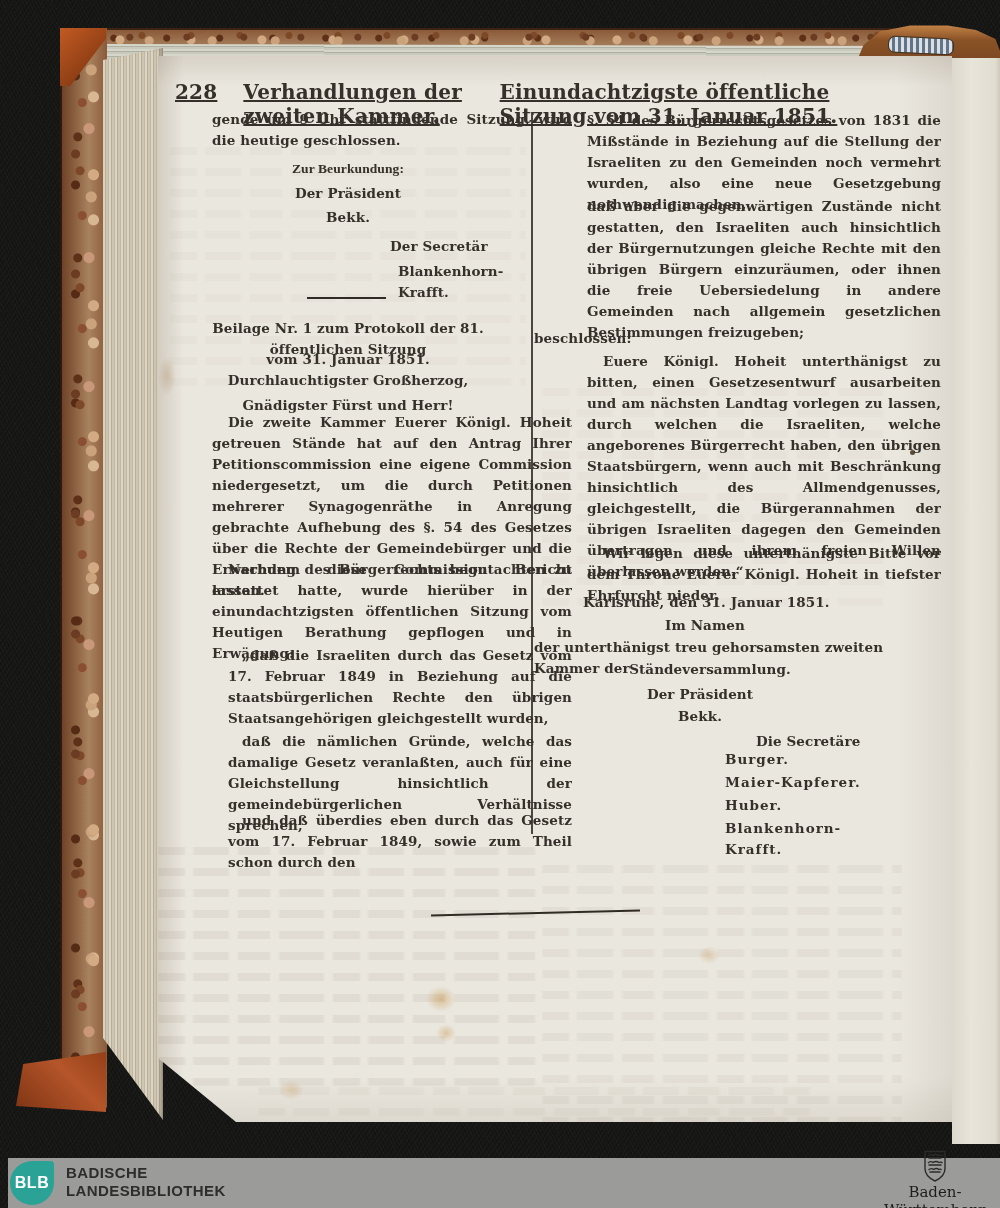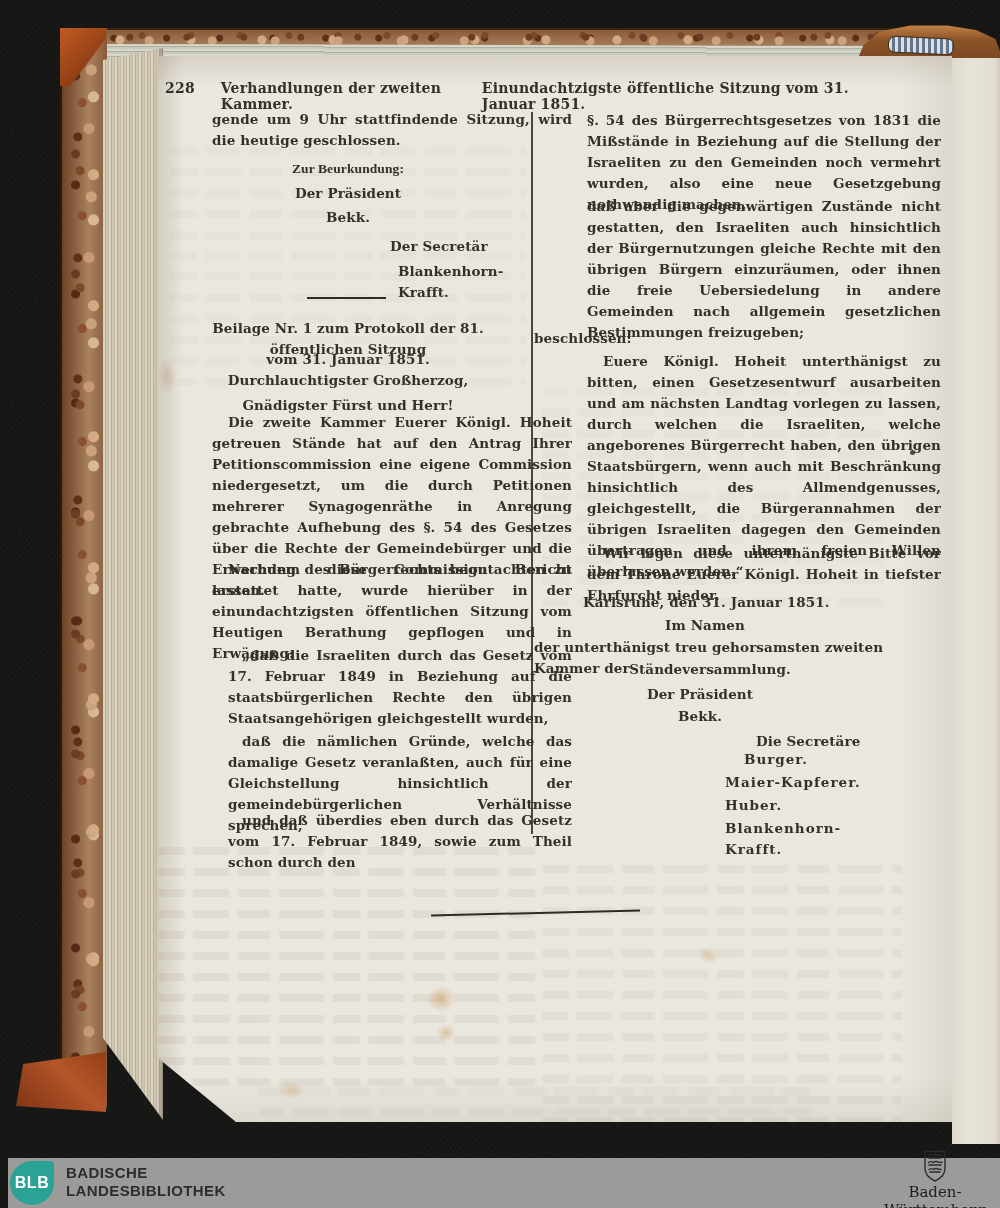--- a/index.html
+++ b/index.html
@@ -62,21 +62,21 @@
   .page-right-sliver{position:absolute;left:952px;top:58px;width:48px;height:1086px;
     background:linear-gradient(90deg,#ded9cd,#e8e4da 40%,#e2ddd1 90%,#cfc8ba);}
   .spine-leather-topright{position:absolute;left:850px;top:18px;width:150px;height:150px;
     background:linear-gradient(180deg,#c08045 0 8px,#8a5226 22px,#5e331a 60%);
     clip-path:polygon(4% 30%,9% 18%,20% 9%,40% 5%,65% 5%,84% 8%,97% 14%,100% 22%,100% 100%,94% 100%,92% 78%,86% 52%,72% 36%,52% 28%,30% 27%,12% 31%,4% 36%);}
   .headband{position:absolute;left:888px;top:37px;width:64px;height:15px;border-radius:7px;
     background:repeating-linear-gradient(90deg,#dbdfe4 0 3px,#62748a 3px 6px);
     transform:rotate(2.5deg);border:1px solid #3e3425;}
   
   .textlayer{position:absolute;inset:0;color:#35312a;}
-  .pg-header{position:absolute;left:4px;top:24px;width:710px;display:flex;font-size:14px;font-weight:700;letter-spacing:.2px;}
+  .pg-header{position:absolute;left:14px;top:24px;width:710px;display:flex;font-size:20px;font-weight:700;letter-spacing:.2px;text-decoration:underline;}
   .pg-num{margin-left:3px;}
   .pg-title-a{margin-left:26px;}
   .pg-title-b{margin-left:17px;}
   .col{position:absolute;font-size:13.5px;line-height:21px;font-weight:700;letter-spacing:.1px;}
   .blk{position:absolute;width:360px;}
   .rblk{position:absolute;width:354px;}
   .just{text-align:justify;text-justify:inter-word;margin-left:44px;}
   .ctr{text-align:center;}
   .ind{text-indent:16px;}
   .qind{padding-left:16px;text-indent:14px;box-sizing:border-box;}
@@ -173,21 +173,21 @@
         <div class="rblk" style="top:272px;left:-9px;">beschlossen:</div>
         <div class="rblk just ind" style="top:295px;">Euere Königl. Hoheit unterthänigst zu bitten, einen Gesetzesentwurf ausarbeiten und am nächsten Landtag vorlegen zu lassen, durch welchen die Israeliten, welche angeborenes Bürgerrecht haben, den übrigen Staatsbürgern, wenn auch mit Beschränkung hinsichtlich des Allmendgenusses, gleichgestellt, die Bürgerannahmen der übrigen Israeliten dagegen den Gemeinden übertragen und ihrem freien Willen überlassen werden.“</div>
         <div class="rblk just ind" style="top:487px;">Wir legen diese unterthänigste Bitte vor dem Throne Euerer Königl. Hoheit in tiefster Ehrfurcht nieder.</div>
         <div class="rblk" style="top:536px;padding-left:40px;box-sizing:border-box;">Karlsruhe, den 31. Januar 1851.</div>
         <div class="rblk ctr" style="top:559px;padding-right:30px;box-sizing:border-box;">Im Namen</div>
         <div class="rblk" style="top:581px;left:-9px;">der unterthänigst treu gehorsamsten zweiten Kammer der</div>
         <div class="rblk ctr" style="top:603px;padding-right:20px;box-sizing:border-box;">Ständeversammlung.</div>
         <div class="rblk ctr" style="top:628px;padding-right:40px;box-sizing:border-box;">Der Präsident</div>
         <div class="rblk ctr" style="top:650px;padding-right:40px;box-sizing:border-box;">Bekk.</div>
         <div class="rblk" style="top:675px;left:213px;width:140px;">Die Secretäre</div>
-        <div class="rblk" style="top:693px;left:182px;width:172px;letter-spacing:1px;margin-left:19px;">Burger.</div>
+        <div class="rblk" style="top:693px;left:182px;width:172px;letter-spacing:1px;">Burger.</div>
         <div class="rblk" style="top:716px;left:182px;width:172px;letter-spacing:1px;">Maier-Kapferer.</div>
         <div class="rblk" style="top:739px;left:182px;width:172px;letter-spacing:1px;">Huber.</div>
         <div class="rblk" style="top:762px;left:182px;width:172px;letter-spacing:1px;">Blankenhorn-Krafft.</div>
       </div>
 
     </div>
   </div>
 
   <div class="banner">
     <div class="blb-logo">

